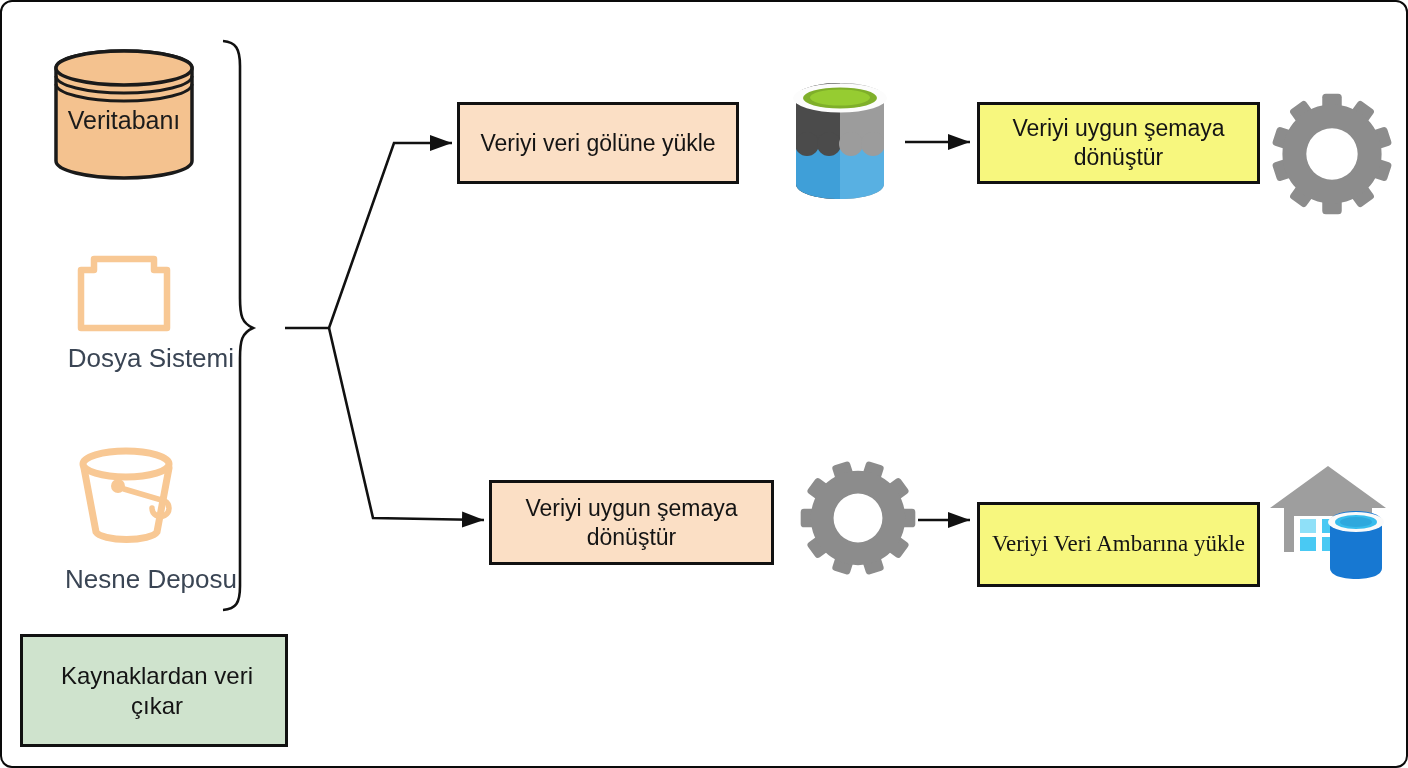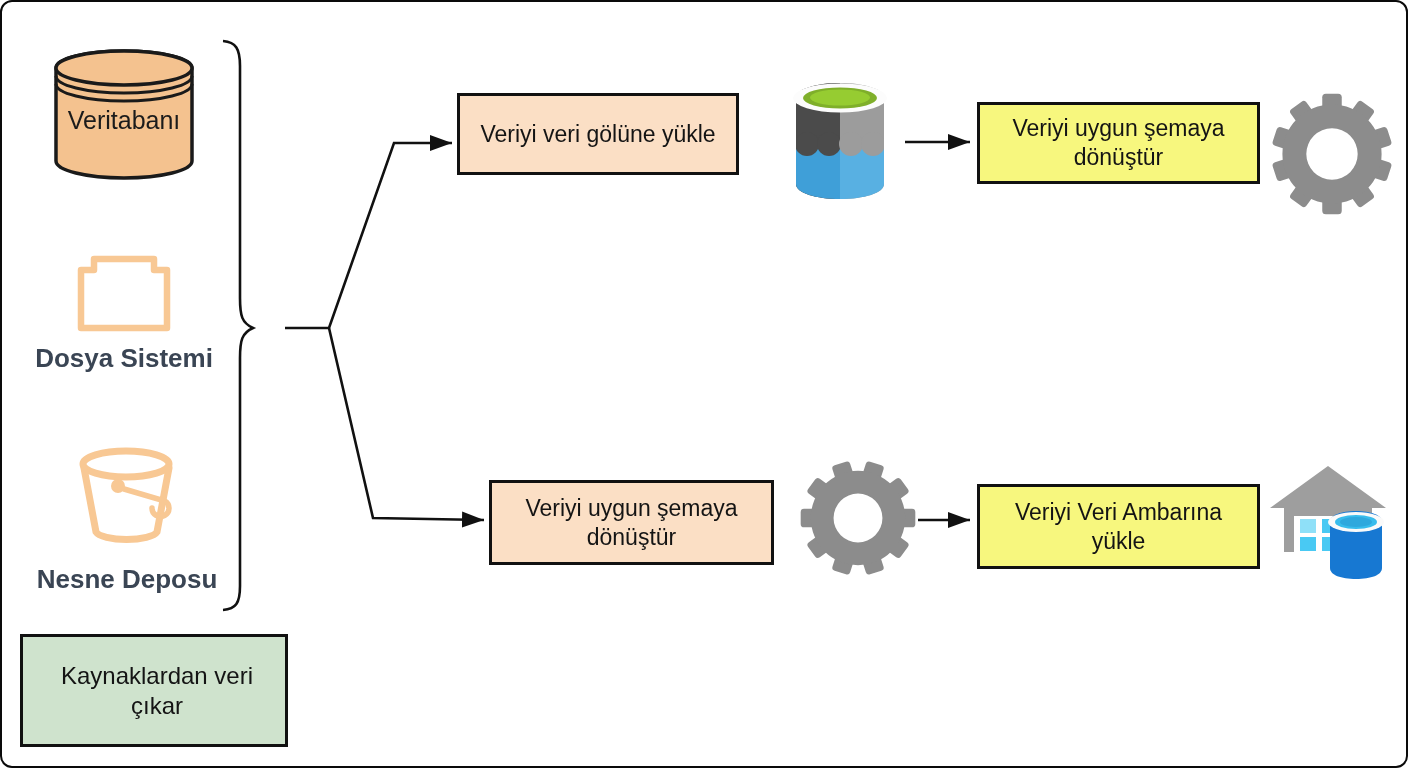--- a/index.html
+++ b/index.html
@@ -14,21 +14,21 @@
   .node{
     position:absolute;display:flex;align-items:center;justify-content:center;
     text-align:center;border:3px solid #111;box-sizing:border-box;
     font-size:23px;color:#141414;line-height:1.25;padding:4px 10px;
   }
   .peach{background:#FBDFC5;}
   .yellow{background:#F7F77E;}
   .green{background:#CFE3CD;font-size:24px;padding-left:16px;}
   
   .src-label{
-    position:absolute;text-align:center;color:#3A4554;font-size:26px;font-weight:bold;
+    position:absolute;text-align:right;color:#3A4554;font-size:26px;
   }
   .db-label{
     position:absolute;text-align:center;color:#1b1b1b;font-size:25px;
   }
   #connectors{position:absolute;left:0;top:0;}
 </style>
 </head>
 <body>
 
 <div id="canvas">
@@ -69,21 +69,21 @@
     <path d="M14,26 L26,90 A31,9 0 0 0 87,90 L99,26" fill="none" stroke="#F8C894" stroke-width="7" stroke-linecap="round"></path>
     <circle cx="48" cy="44" r="7" fill="#F8C894"></circle>
     <path d="M54,47 L95,59 a8.5,8.5 0 1 1 -13,7" fill="none" stroke="#F8C894" stroke-width="5.5" stroke-linecap="round"></path>
   </svg>
   <div class="src-label" style="left:15px;top:562px;width:220px;">Nesne Deposu</div>
 
   <div class="node green" style="left:18px;top:632px;width:268px;height:113px;">
     <span>Kaynaklardan veri çıkar</span>
   </div>
 
-  <div class="node peach" style="left:455px;top:91px;width:282px;height:82px;">
+  <div class="node peach" style="left:455px;top:100px;width:282px;height:82px;">
     <span>Veriyi veri gölüne yükle</span>
   </div>
 
   <svg class="abs" style="left:788px;top:72px" width="100" height="130" viewBox="0 0 100 130">
     <defs>
       <clipPath id="lakeClip">
         <path d="M6,24 C6,15 26,9 50,9 C74,9 94,15 94,24 L94,110 C94,119 74,125 50,125 C26,125 6,119 6,110 Z"></path>
       </clipPath>
     </defs>
     <g clip-path="url(#lakeClip)">
@@ -134,21 +134,21 @@
       <rect x="59" y="2" width="22" height="30" rx="4" transform="rotate(162 70 70)"></rect>
       <rect x="59" y="2" width="22" height="30" rx="4" transform="rotate(198 70 70)"></rect>
       <rect x="59" y="2" width="22" height="30" rx="4" transform="rotate(234 70 70)"></rect>
       <rect x="59" y="2" width="22" height="30" rx="4" transform="rotate(270 70 70)"></rect>
       <rect x="59" y="2" width="22" height="30" rx="4" transform="rotate(306 70 70)"></rect>
       <rect x="59" y="2" width="22" height="30" rx="4" transform="rotate(342 70 70)"></rect>
       <path fill-rule="evenodd" d="M14,70 a56,56 0 1,0 112,0 a56,56 0 1,0 -112,0 Z M41,70 a29,29 0 1,0 58,0 a29,29 0 1,0 -58,0 Z"></path>
     </g>
   </svg>
 
-  <div class="node yellow" style="left:975px;top:482px;width:283px;height:85px;">
+  <div class="node yellow" style="left:975px;top:500px;width:283px;height:85px;font-family:Liberation Serif, serif;">
     <span>Veriyi Veri Ambarına yükle</span>
   </div>
 
   <svg class="abs" style="left:1266px;top:462px" width="132" height="122" viewBox="0 0 132 122">
     <path d="M60,2 L118,44 L104,44 L104,88 L16,88 L16,44 L2,44 Z" fill="#9E9E9E"></path>
     <rect x="26" y="52" width="62" height="36" fill="#ffffff"></rect>
     <rect x="32" y="55" width="16" height="14" fill="#8FE0F8"></rect>
     <rect x="54" y="55" width="16" height="14" fill="#49C9F3"></rect>
     <rect x="32" y="73" width="16" height="14" fill="#49C9F3"></rect>
     <rect x="54" y="73" width="16" height="14" fill="#49C9F3"></rect>

